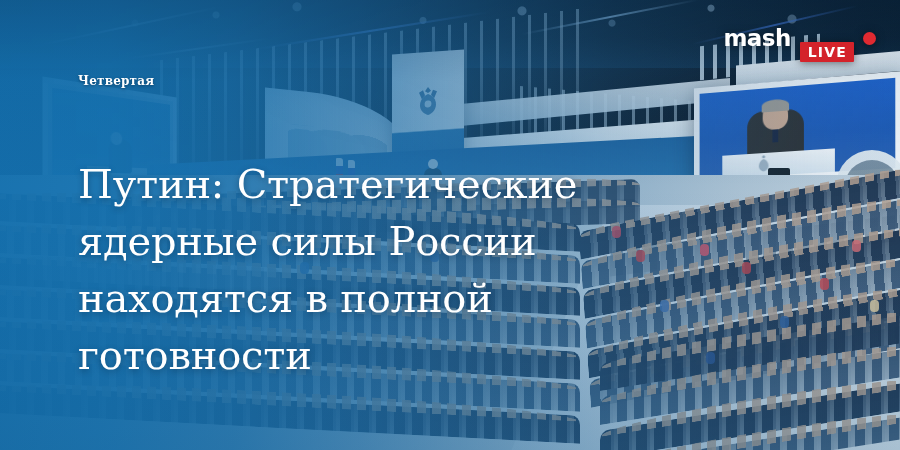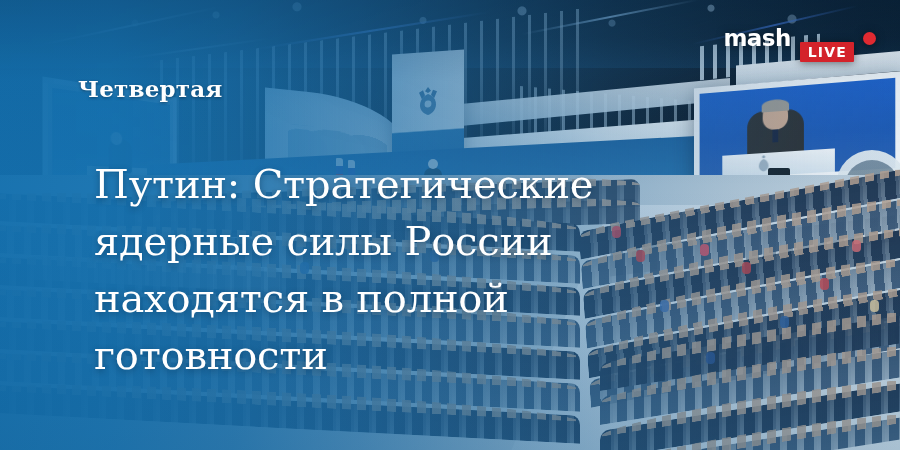--- a/index.html
+++ b/index.html
@@ -272,38 +272,37 @@
       rgba(12,58,96,0) 42%,
       rgba(16,78,124,.10) 78%,
       rgba(16,84,132,.22) 100%);
   }
 
   
   .brand{
     position:absolute;left:78px;top:74px;
     font-family:"DejaVu Serif", serif;
     font-weight:700;
-    font-size:23px;
+    font-size:12px;
     line-height:1.32;
     color:#ffffff;
     letter-spacing:.2px;
     text-shadow:0 1px 3px rgba(6,34,58,.55);
   }
   .brand div{white-space:nowrap;}
 
   .headline{
     position:absolute;left:78px;top:156px;width:600px;
     font-family:"DejaVu Serif", serif;
     font-weight:400;
     font-size:40px;
     line-height:57px;
     color:#ffffff;
     letter-spacing:-.2px;
     text-shadow:0 2px 6px rgba(6,34,58,.42);
-    margin-left:16px;
   }
 
   
   .mash{
     position:absolute;right:24px;top:14px;
     display:flex;align-items:center;gap:9px;
     filter:drop-shadow(0 1px 4px rgba(0,0,0,.5));
   }
   .mash-word{
     font-family:"DejaVu Sans", sans-serif;

